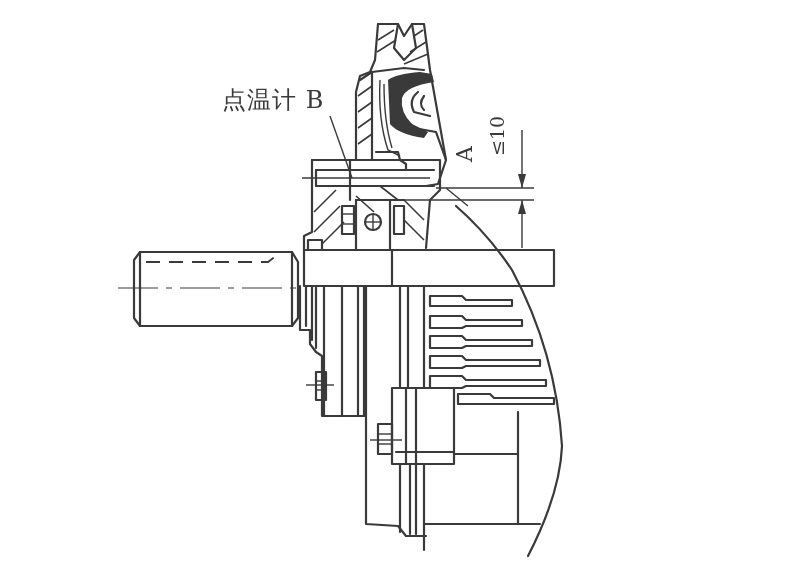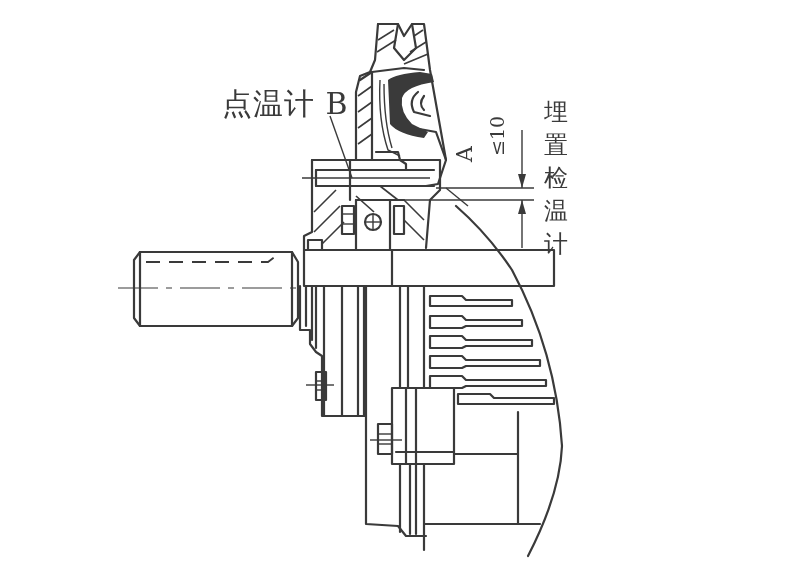--- a/index.html
+++ b/index.html
@@ -6,21 +6,21 @@
   body { width: 800px; height: 568px; overflow: hidden; position: relative; font-family: "DejaVu Sans", sans-serif; }
   #canvas { position: absolute; left: 0; top: 0; width: 800px; height: 568px; }
   svg { display: block; }
   .ln { stroke: #3a3a3a; stroke-width: 2.2; fill: none; stroke-linejoin: round; stroke-linecap: round; }
   .thin { stroke: #3a3a3a; stroke-width: 1.4; fill: none; }
   .hatch { stroke: #3a3a3a; stroke-width: 1.6; }
   .dash { stroke: #3a3a3a; stroke-width: 1.8; stroke-dasharray: 14 9; fill: none; }
   .center { stroke: #3a3a3a; stroke-width: 1.2; stroke-dasharray: 40 8 6 8; fill: none; }
   .solid { fill: #3a3a3a; }
   .label { position: absolute; color: #3a3a3a; font-family: "DejaVu Serif", serif; white-space: nowrap; }
-  #label-b { left: 222px; top: 84px; font-size: 30px; letter-spacing: 1px; }
+  #label-b { left: 222px; top: 84px; font-size: 24px; letter-spacing: 1px; }
   #label-a { left: 452px; top: 162px; font-size: 22px; transform: rotate(-90deg); transform-origin: left top; }
   #label-le10 { left: 486px; top: 156px; font-size: 19px; transform: rotate(-90deg); transform-origin: left top; }
   #label-embedded { left: 542px; top: 96px; font-size: 24px; width: 28px; line-height: 33px; word-break: break-all; white-space: normal; text-align: center; }
 </style>
 </head>
 <body>
 
 <div id="canvas">
 <svg width="800" height="568" viewBox="0 0 800 568">
   <defs>
@@ -164,14 +164,13 @@
     <line class="thin" x1="522" y1="130" x2="522" y2="188"></line>
     <polygon class="solid" points="522,188 518,174 526,174"></polygon>
     <line class="thin" x1="522" y1="200" x2="522" y2="248"></line>
     <polygon class="solid" points="522,200 518,214 526,214"></polygon>
   </g>
 </svg>
 
 <div class="label" id="label-b">点温计 B</div>
 <div class="label" id="label-a">A</div>
 <div class="label" id="label-le10">≤10</div>
-<div class="label" id="label-embedded">埋置检温计</div>
 </div>
 
 </body></html>

